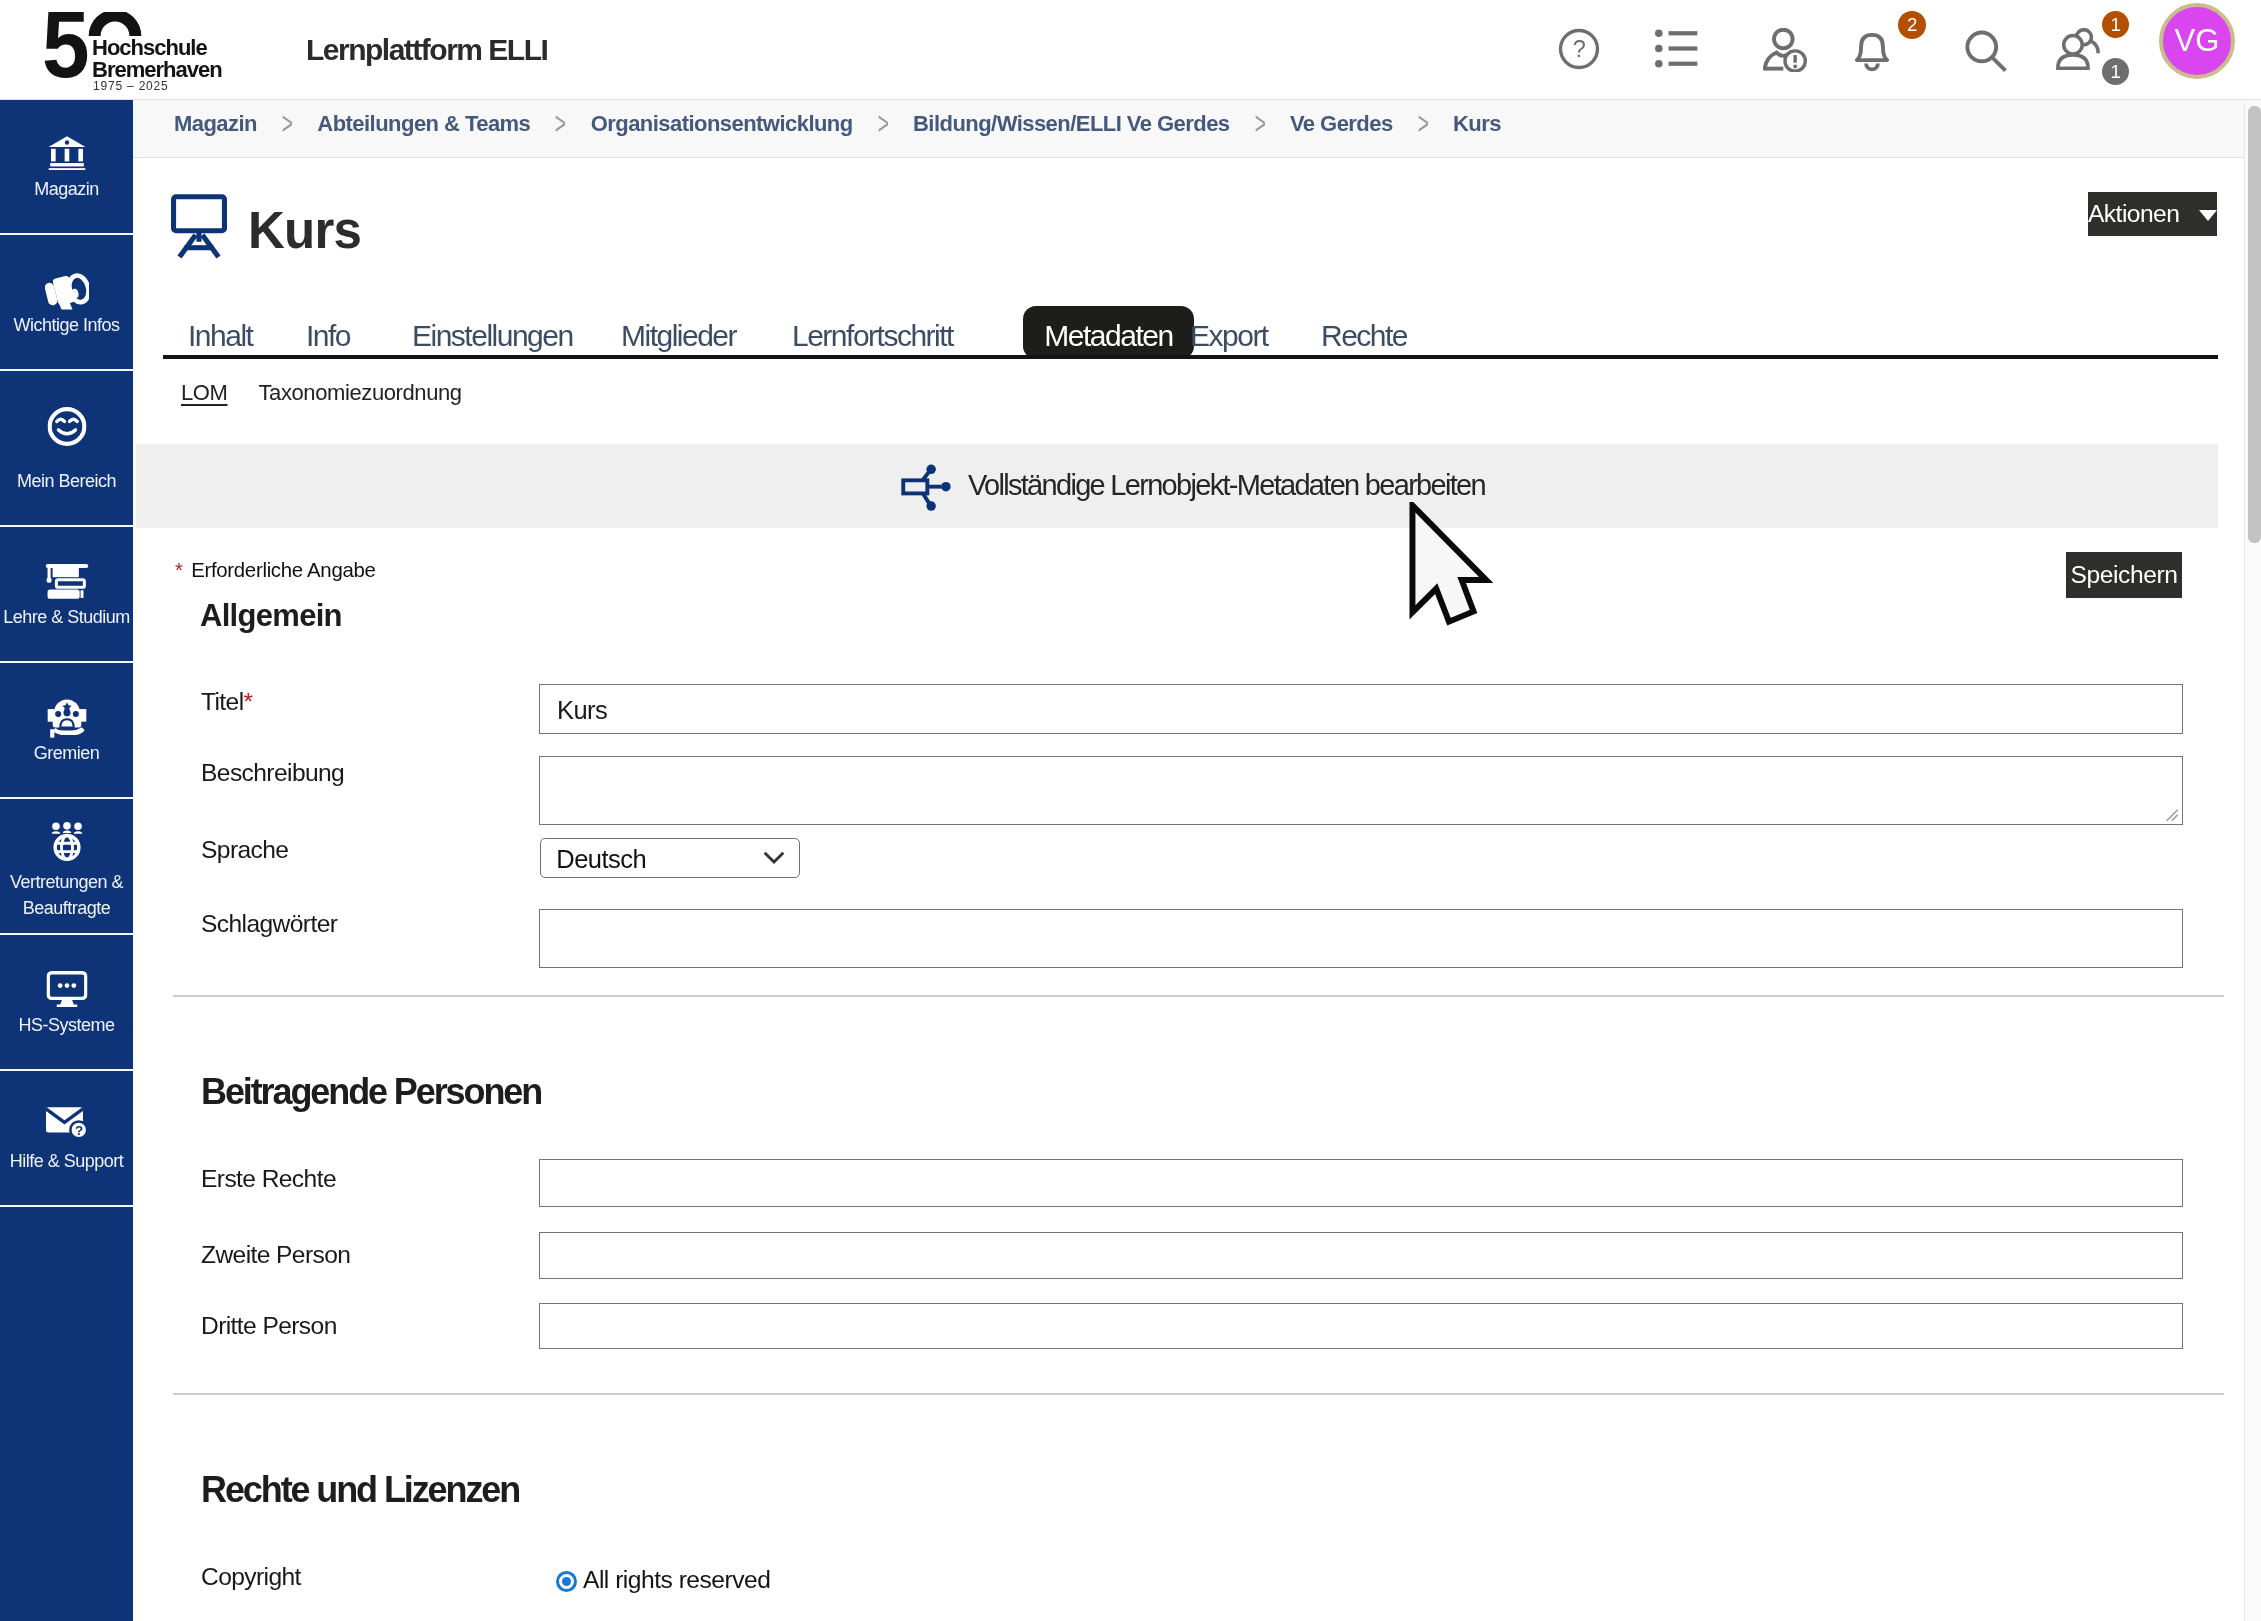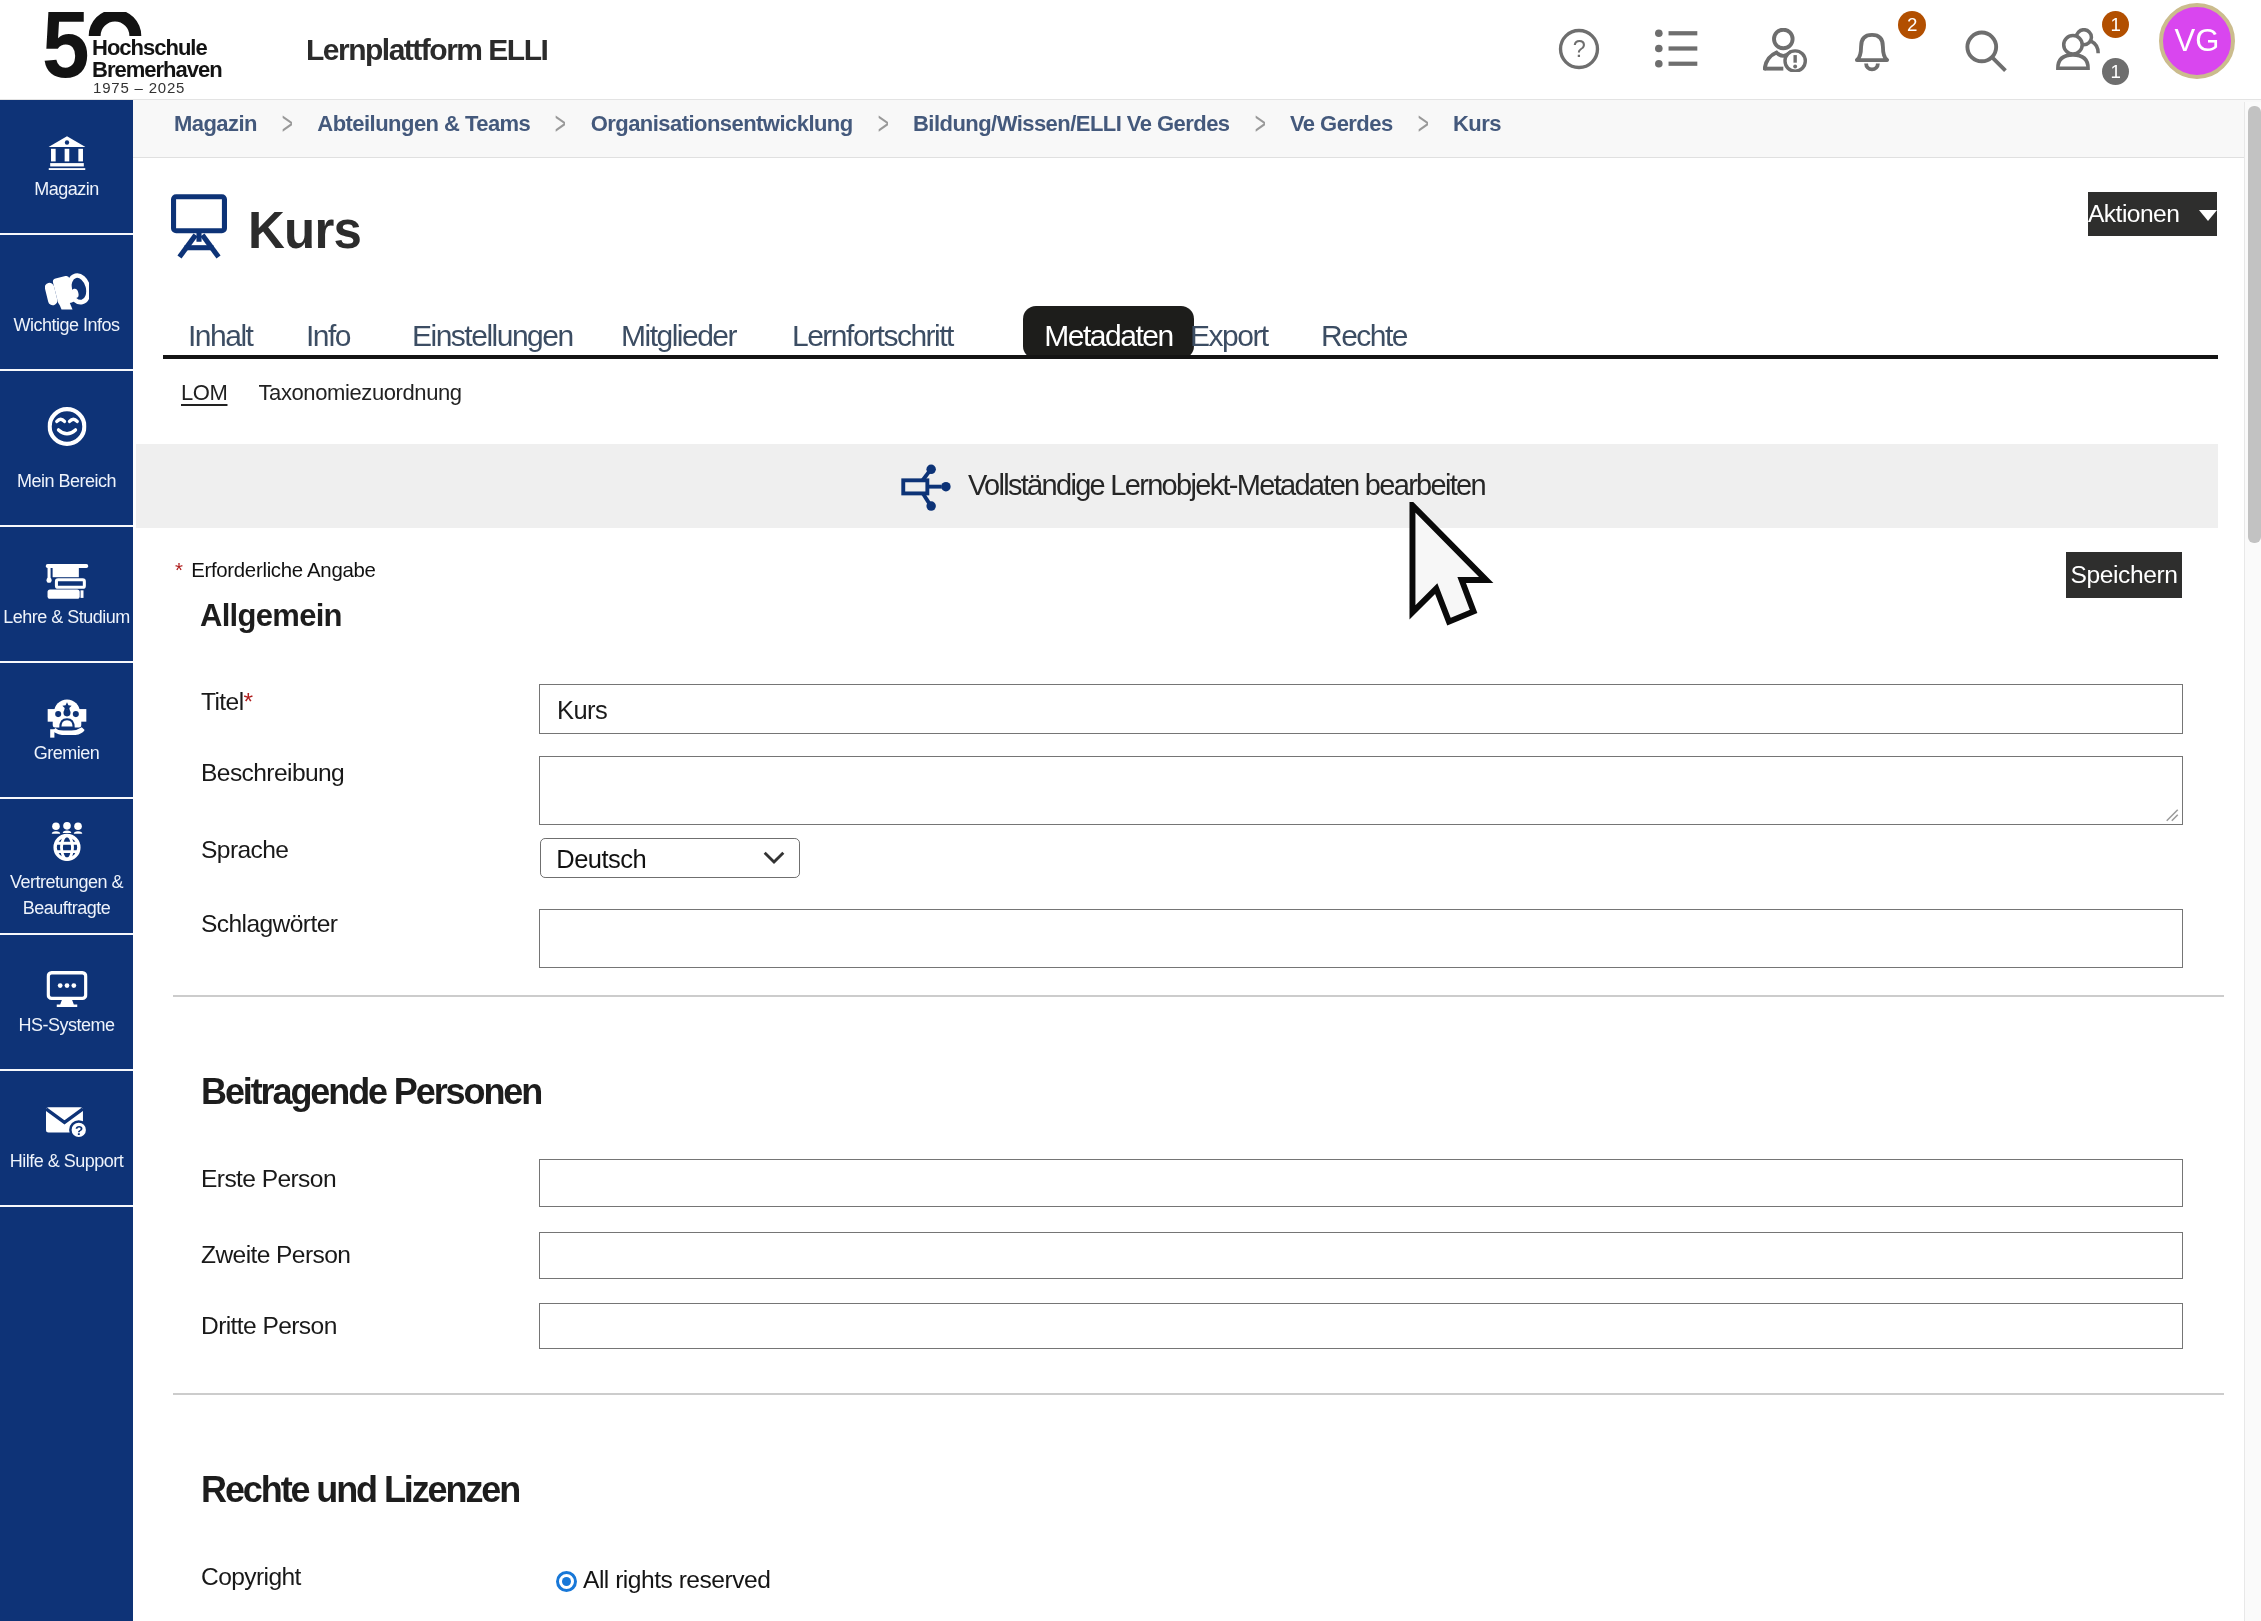--- a/index.html
+++ b/index.html
@@ -67,21 +67,21 @@
     border-radius:6px; }
 </style></head>
 <body>
 <div id="header">
   <div style="position:absolute; left:42px; top:-10.2px; font-size:95px; font-weight:700; color:#131313; letter-spacing:-2.5px; transform:scaleX(0.9); transform-origin:0 0; font-family:'Liberation Sans';">5</div>
   <svg style="position:absolute; left:87px; top:12px;" width="56" height="24" viewBox="0 0 66 28">
     <path d="M2 28 A31 31 0 0 1 64 28 L50 28 A17 17 0 0 0 16 28 Z" fill="#131313"></path>
     </svg>
   <div style="position:absolute; left:92px; top:35px; font-size:22px; font-weight:700; color:#131313; letter-spacing:-1px;">Hochschule</div>
   <div style="position:absolute; left:92px; top:57px; font-size:22px; font-weight:700; color:#131313; letter-spacing:-1px;">Bremerhaven</div>
-  <div style="position:absolute; left:93px; top:79px; font-size:15px; color:#333; letter-spacing:0.8px;">1975 – 2025</div>
+  <div style="position:absolute; left:93px; top:79px; font-size:12px; color:#333; letter-spacing:0.8px;">1975 – 2025</div>
 
   <svg style="position:absolute; left:1558px; top:28px;" width="42" height="42" viewBox="0 0 50 50">
     <circle cx="25" cy="25" r="22" fill="none" stroke="#6e6e6e" stroke-width="4"></circle>
     <text x="25" y="34" font-size="28" fill="#6e6e6e" text-anchor="middle" font-family="Liberation Sans">?</text>
     </svg>
 
   <svg style="position:absolute; left:1655px; top:28px;" width="44" height="41" viewBox="0 0 52 48">
     <g fill="#6e6e6e">
         <circle cx="4.5" cy="6" r="4.5"></circle>
         <circle cx="4.5" cy="24" r="4.5"></circle>
@@ -309,21 +309,21 @@
 <svg style="position:absolute; left:2165px; top:808px;" width="13.6" height="13.6" viewBox="0 0 16 16">
   <g stroke="#9a9a9a" stroke-width="1.8">
       <line x1="2" y1="15" x2="15" y2="2"></line>
       <line x1="8" y1="15" x2="15" y2="8"></line>
     </g>
   </svg>
 <div class="formlabel" style="top:910px;">Schlagwörter</div>
 <div class="inputbox" style="top:909px; height:59px;"></div>
 <div class="divider" style="top:995px;"></div>
 <h3 style="top:1071px;">Beitragende Personen</h3>
-<div class="formlabel" style="top:1165px;">Erste Person</div>
+<div class="formlabel" style="top:1165px;">Erste Rechte</div>
 <div class="inputbox" style="top:1159px; height:48px;"></div>
 <div class="formlabel" style="top:1241px;">Zweite Person</div>
 <div class="inputbox" style="top:1232px; height:47px;"></div>
 <div class="formlabel" style="top:1312px;">Dritte Person</div>
 <div class="inputbox" style="top:1303px; height:46px;"></div>
 <div class="divider" style="top:1393px;"></div>
 <h3 style="top:1469px;">Rechte und Lizenzen</h3>
 <div class="formlabel" style="top:1563px;">Copyright</div>
 <div id="radio"></div>
 <div id="allrights">All rights reserved</div>

